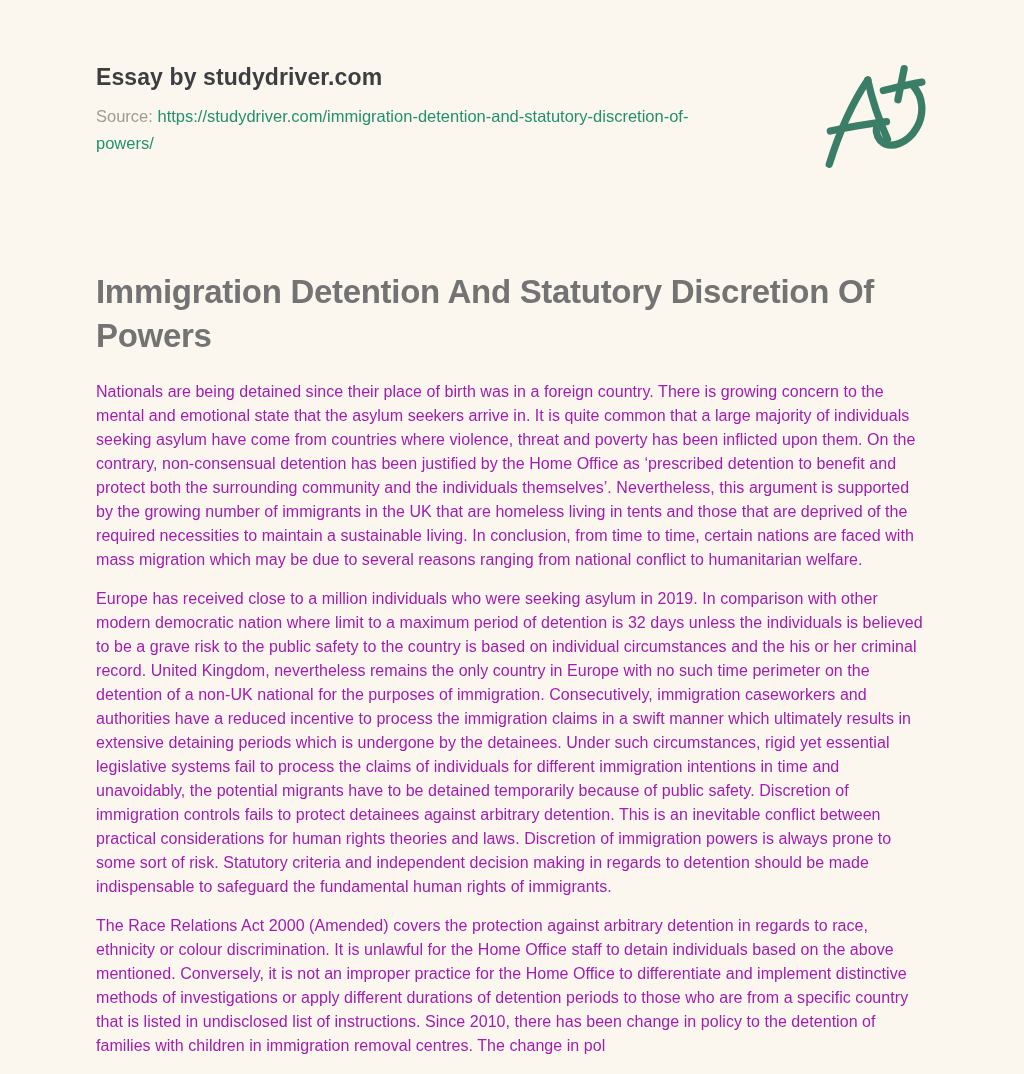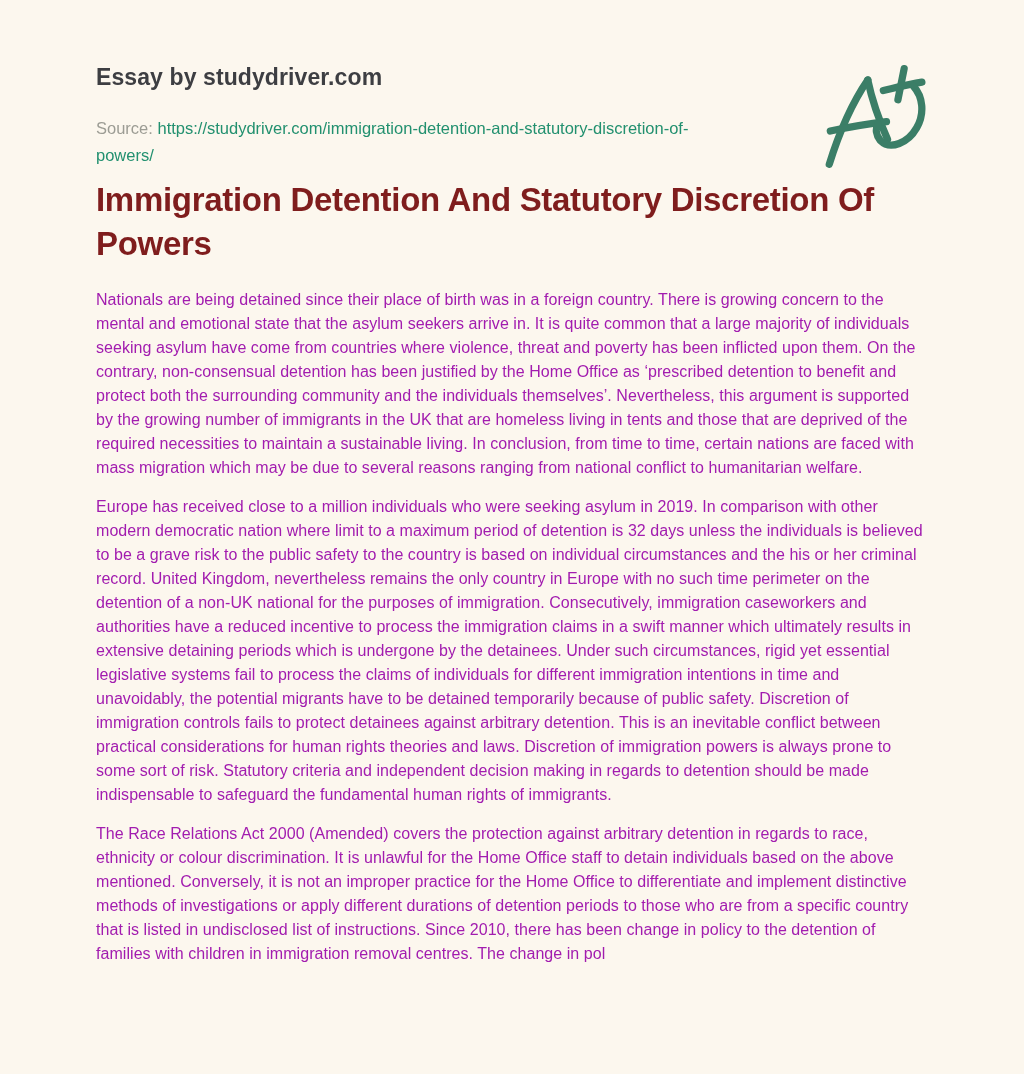--- a/index.html
+++ b/index.html
@@ -32,21 +32,21 @@
 
   .essay-heading {
     font-size: 23px;
     font-weight: 700;
     color: #3d3e42;
     letter-spacing: 0.1px;
     margin-top: 2px;
   }
 
   .source-line {
-    margin-top: 24px;
+    margin-top: 12px;
     font-size: 16.5px;
     line-height: 1.65;
     max-width: 625px;
     word-break: break-word;
   }
 
   .source-label {
     color: #9c9c94;
   }
 
@@ -70,25 +70,26 @@
 
   .logo path {
     fill: none;
     stroke: #3b7e67;
     stroke-width: 7;
     stroke-linecap: round;
   }
 
   
   .doc-title {
+    margin-top: 92px;
     font-size: 33px;
     line-height: 44px;
     font-weight: 600;
     letter-spacing: -0.3px;
-    color: #7f1d1d;
+    color: #737373;
     max-width: 800px;
   }
 
   .doc-body {
     margin-top: 22px;
   }
 
   .doc-body p {
     font-size: 16px;
     line-height: 24px;

